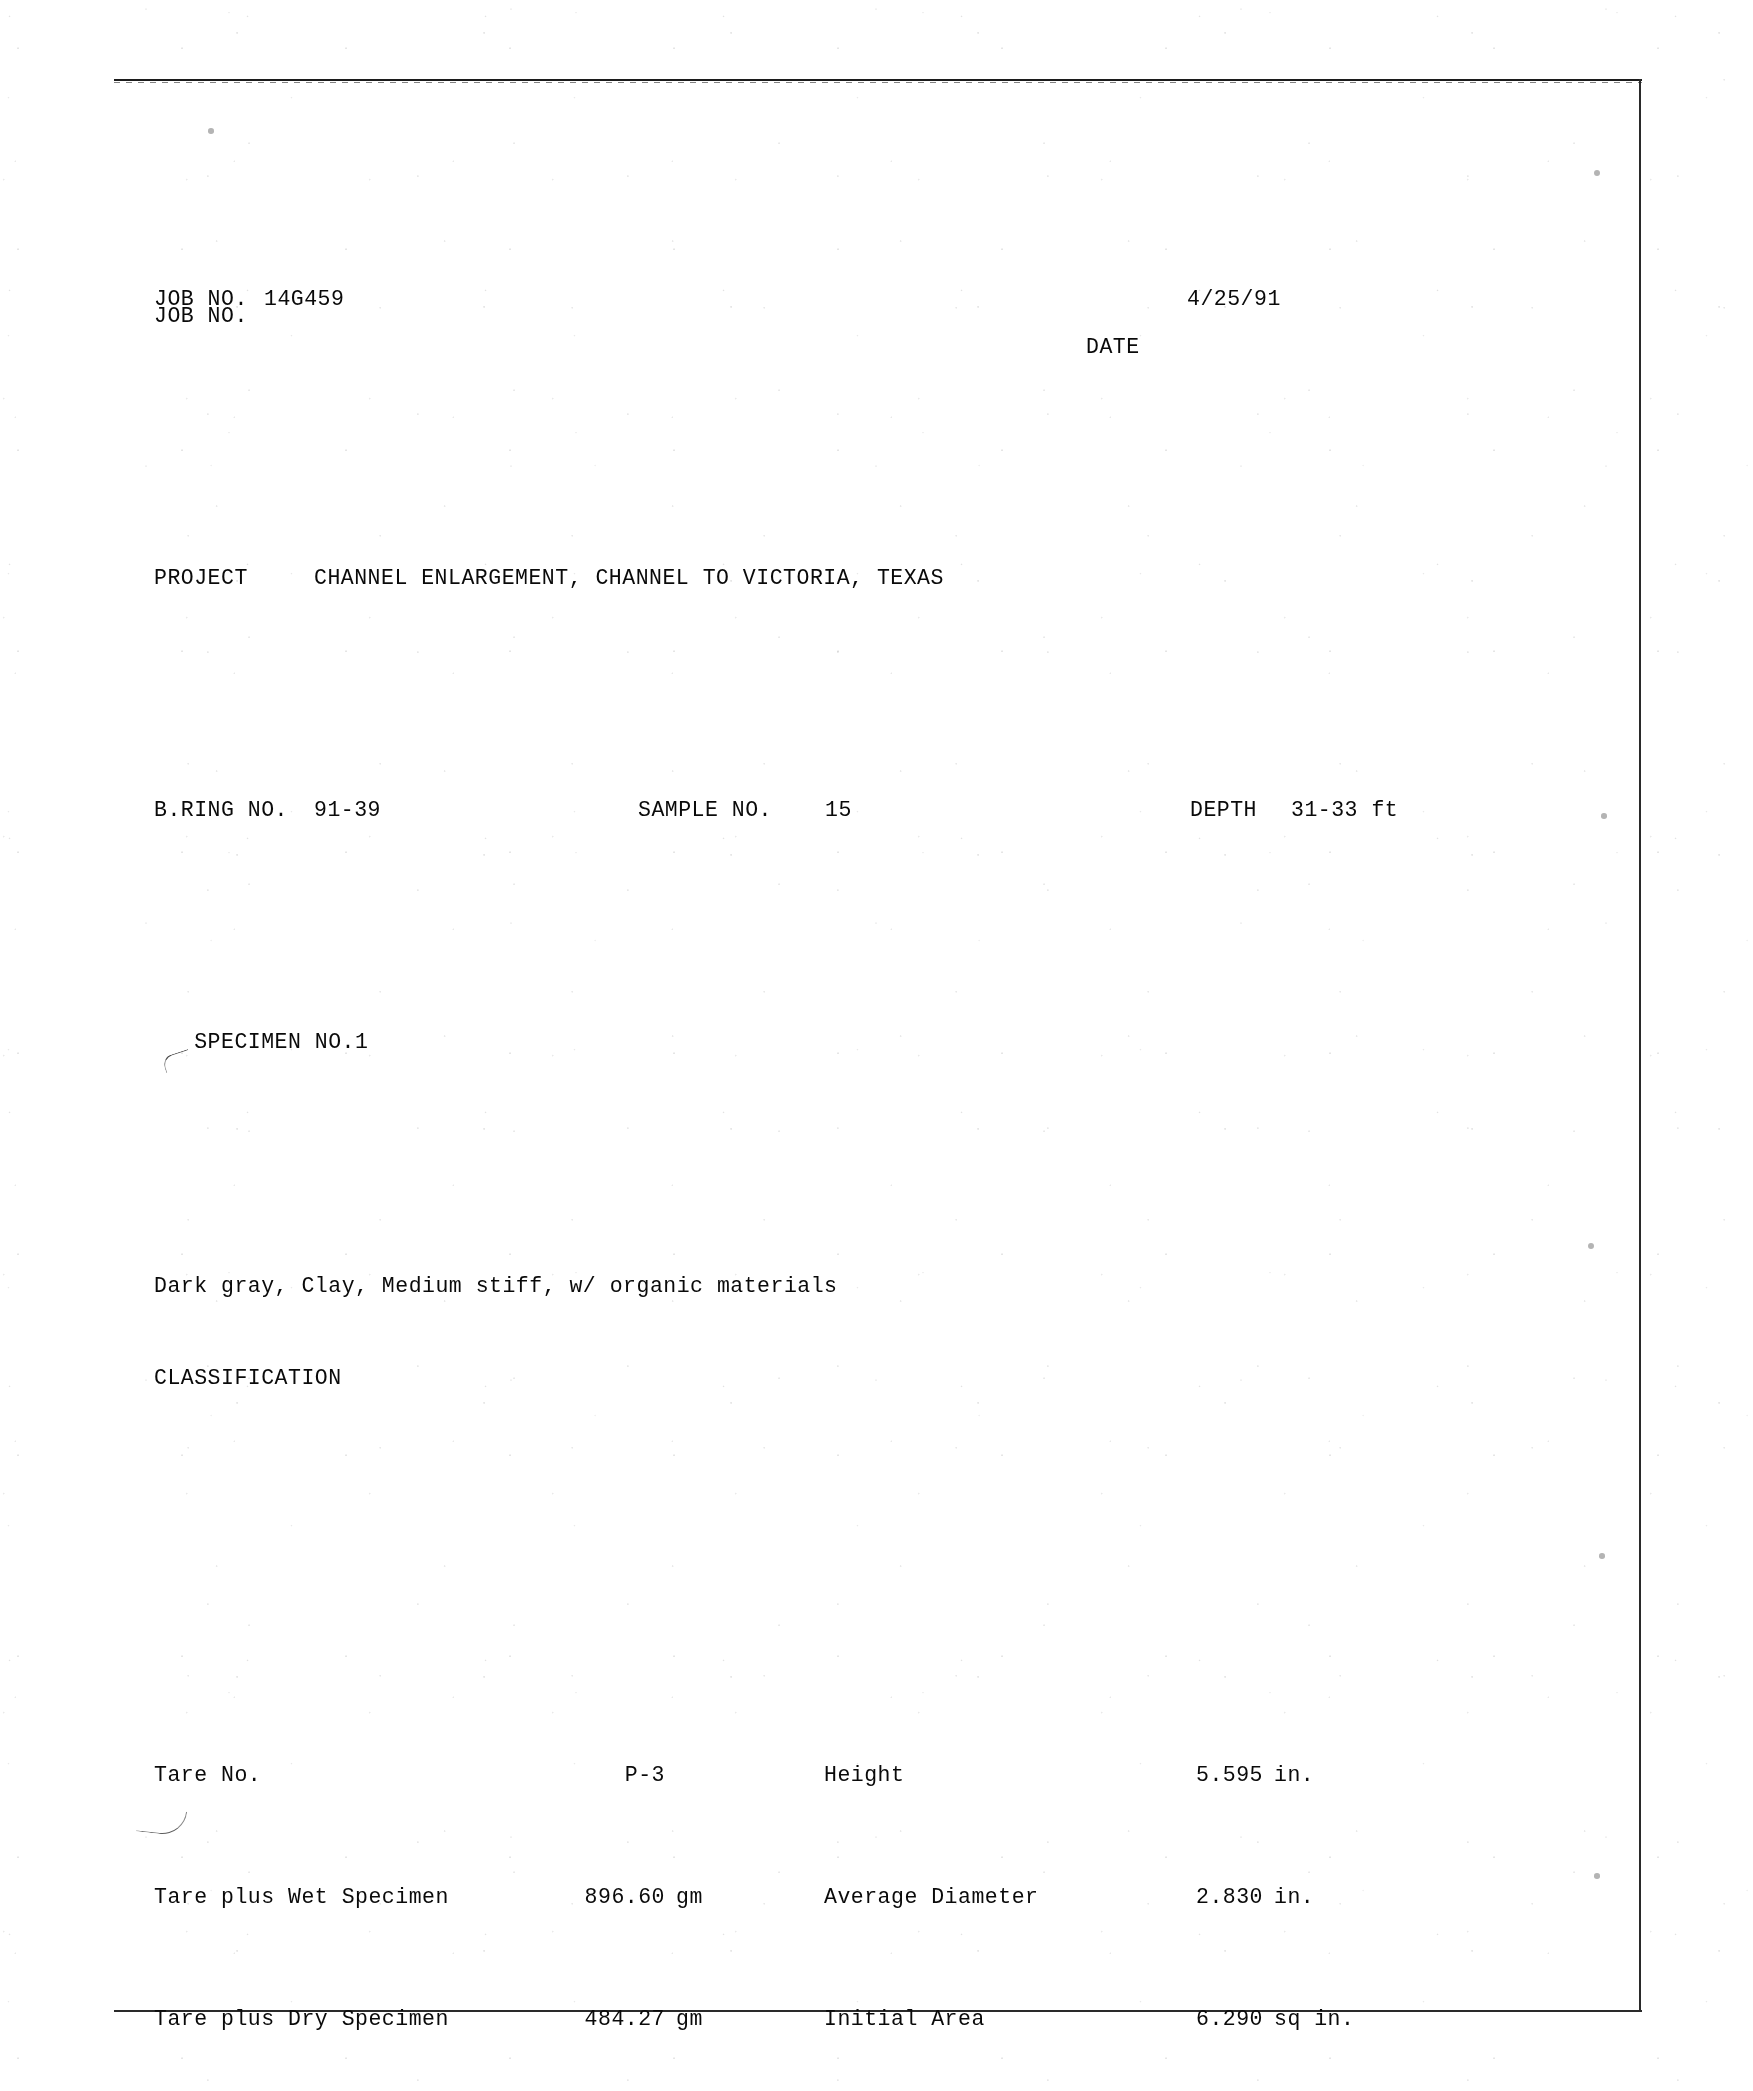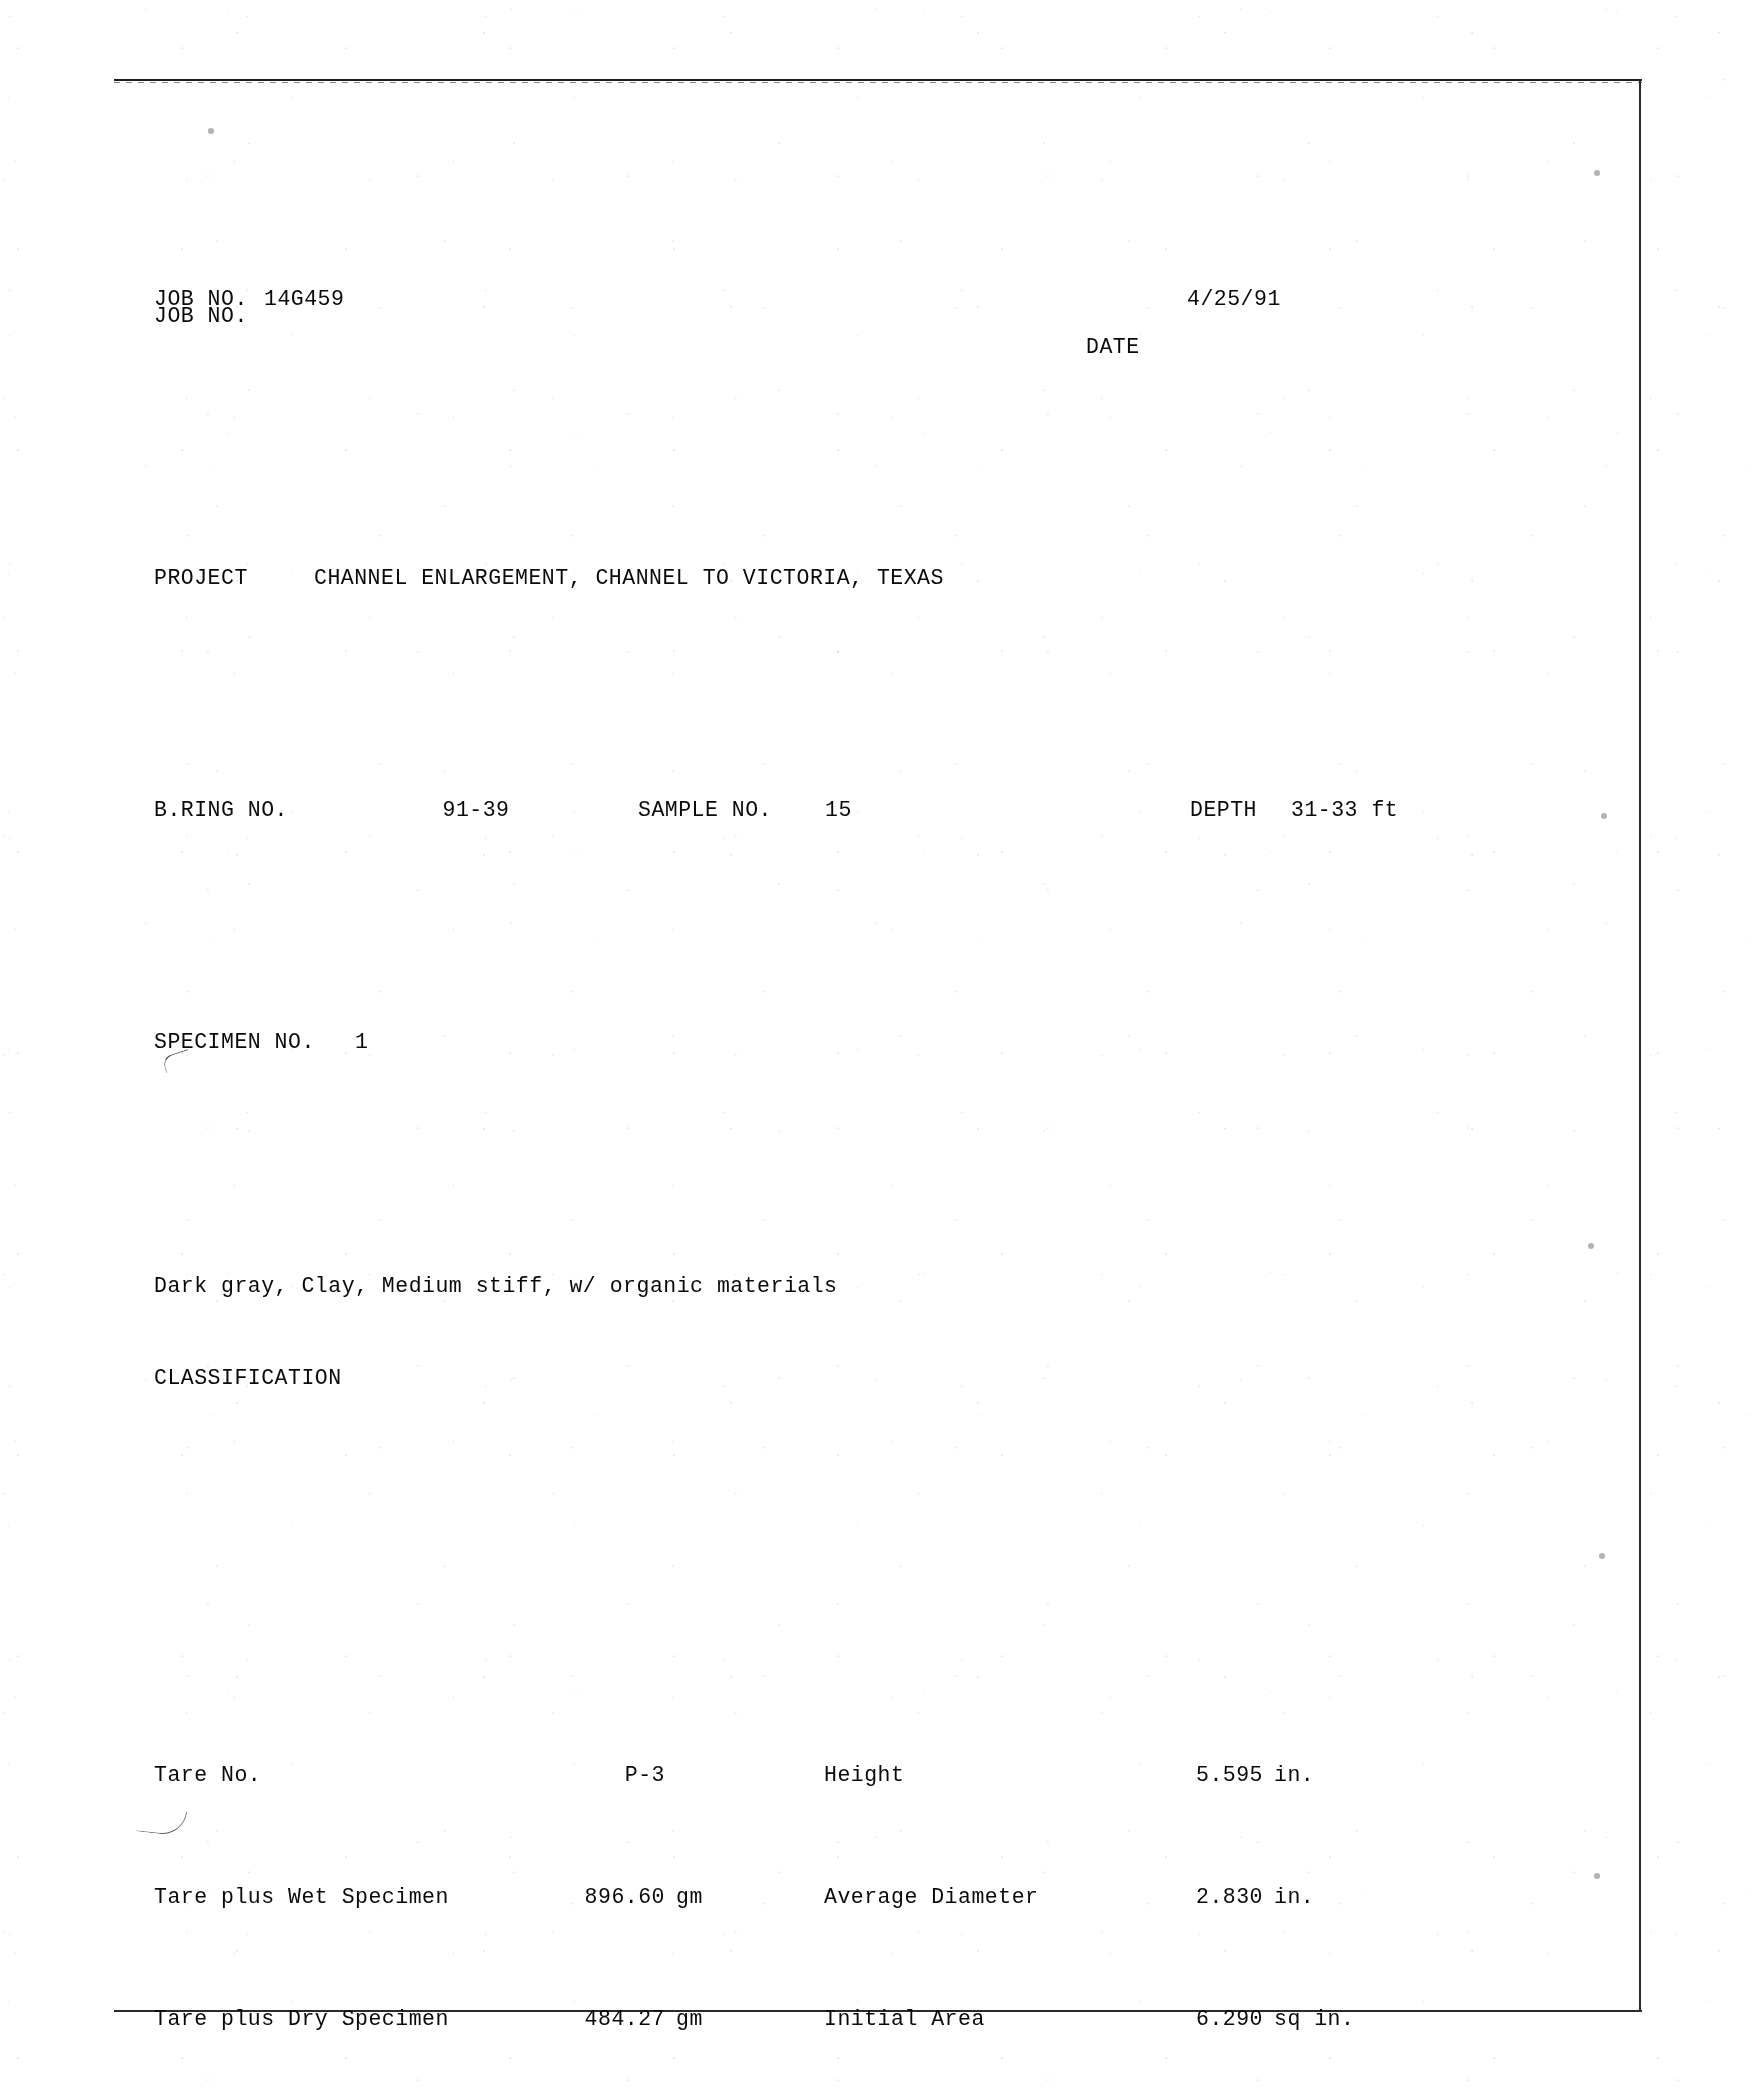--- a/index.html
+++ b/index.html
@@ -176,31 +176,31 @@
 
   <div class="t-row">
     <span style="width:160px; display:inline-block;">PROJECT</span>
     <span style="display:inline-block;">CHANNEL ENLARGEMENT, CHANNEL TO VICTORIA, TEXAS</span>
   </div>
 
   <div class="gap-s"></div>
 
   <div class="t-row">
     <span style="width:160px; display:inline-block;">B.RING NO.</span>
-    <span style="width:324px; display:inline-block;text-align:center;">91-39</span>
+    <span style="width:324px; display:inline-block;">91-39</span>
     <span style="width:187px; display:inline-block;">SAMPLE NO.</span>
     <span style="width:365px; display:inline-block;">15</span>
     <span style="width:101px; display:inline-block;">DEPTH</span>
     <span style="display:inline-block;">31-33 ft</span>
   </div>
 
   <div class="gap-s"></div>
 
   <div class="t-row">
-    <span style="width:201px; display:inline-block;">SPECIMEN NO.</span>
+    <span style="width:201px; display:inline-block;text-align:right;">SPECIMEN NO.</span>
     <span style="display:inline-block;">1</span>
   </div>
 
   <div class="gap-m"></div>
 
   <div class="t-row">
     <span>Dark gray, Clay, Medium stiff, w/ organic materials</span>
   </div>
   <div class="t-row">
     <span>CLASSIFICATION</span>

